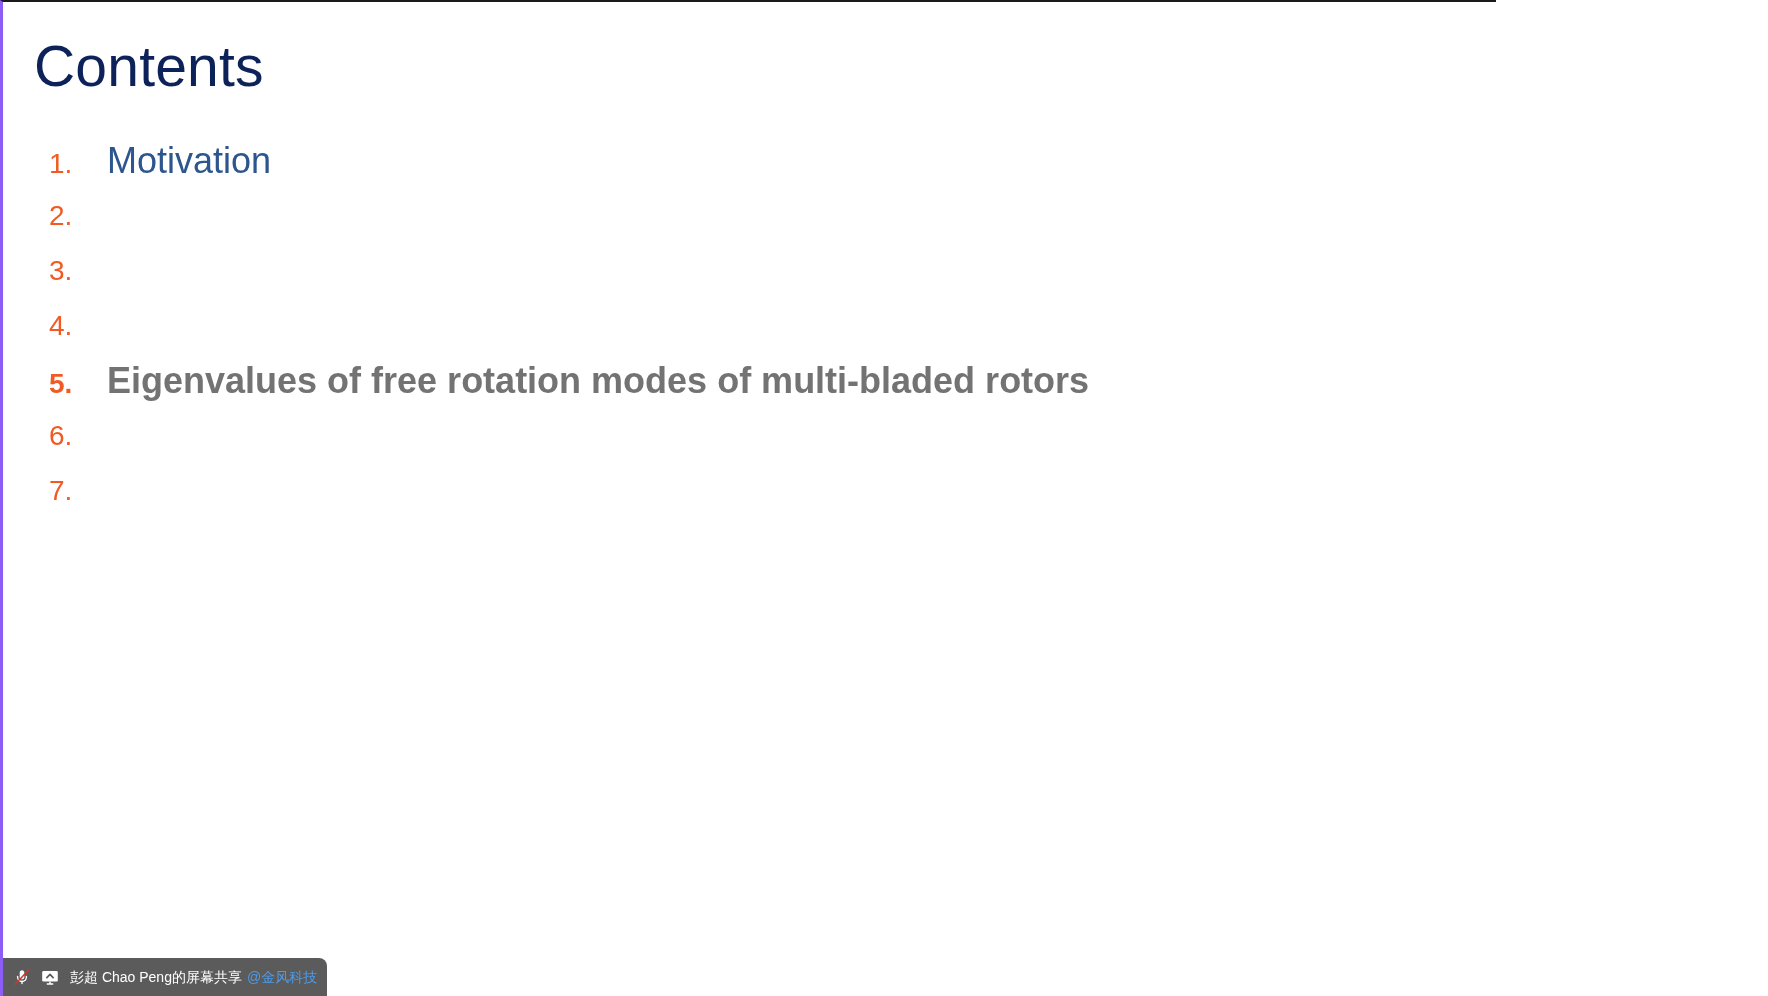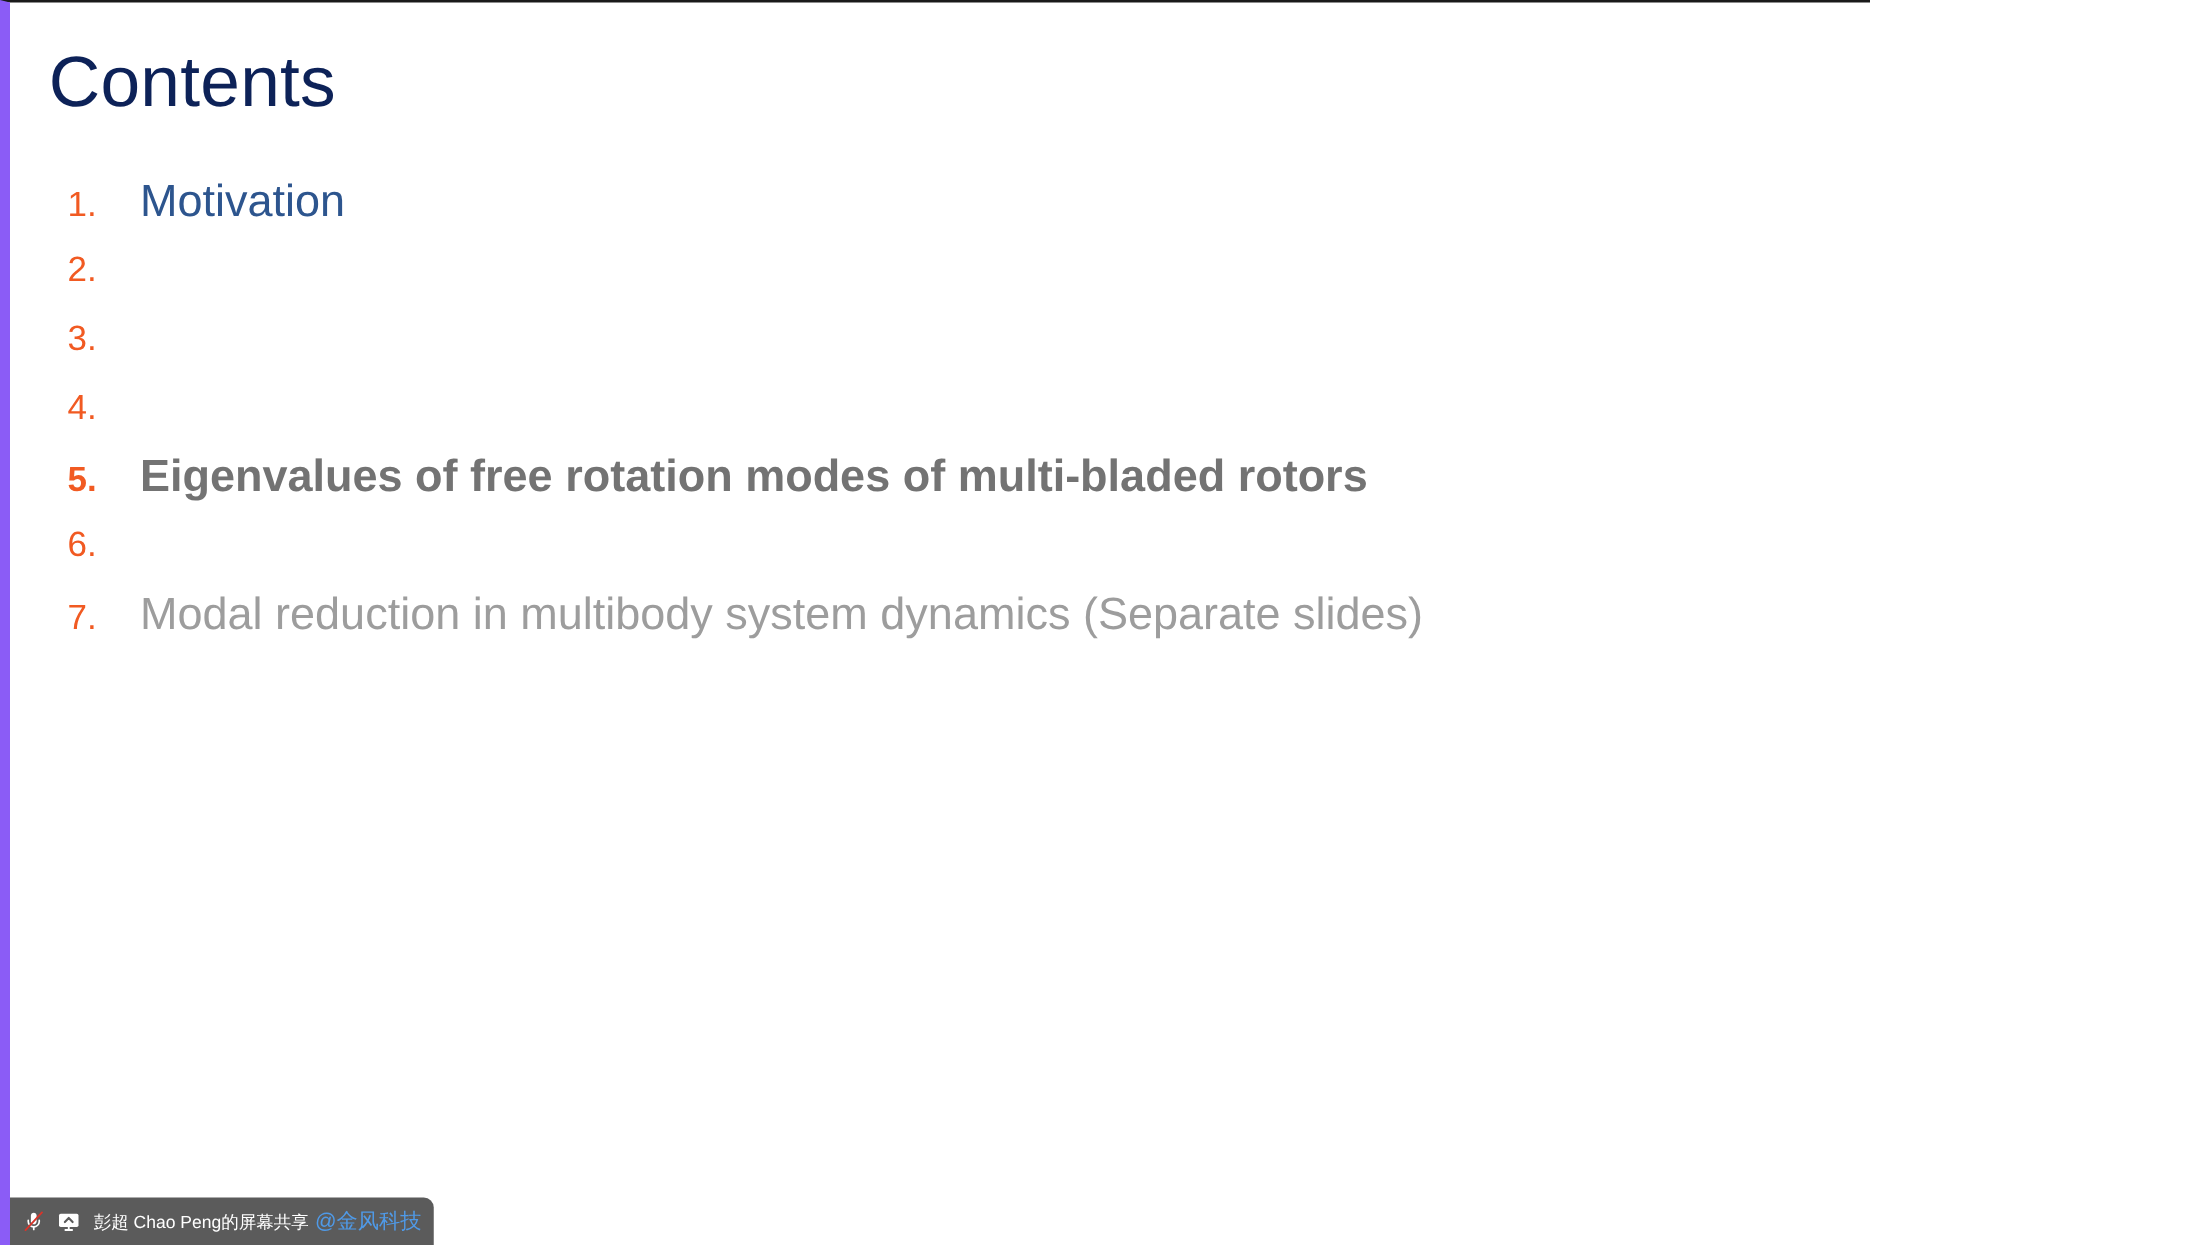--- a/index.html
+++ b/index.html
@@ -13,21 +13,21 @@
   }
 
   .slide-root {
     position: relative;
     width: 1496px;
     height: 996px;
     background: #ffffff;
     overflow: hidden;
     box-sizing: border-box;
     border-top: 2px solid #1a1a1a;
-    border-left: 8px solid #8b5cf6;
+    border-left: 3px solid #8b5cf6;
   }
 
   
   .slide-title {
     position: absolute;
     left: 31px;
     top: 28px;
     font-size: 57px;
     line-height: 72px;
     font-weight: 400;
@@ -109,21 +109,21 @@
   .share-text {
     margin-left: 9px;
     font-size: 14px;
     line-height: 22px;
     color: #ffffff;
     white-space: nowrap;
   }
 
   .share-org {
     margin-left: 5px;
-    font-size: 17px;
+    font-size: 14px;
     line-height: 22px;
     color: #4f9ae8;
     white-space: nowrap;
   }
 </style>
 </head>
 <body>
 
 <div class="slide-root">
 
@@ -152,21 +152,20 @@
       <span class="item-number">5.</span>
       <span class="item-label">Eigenvalues of free rotation modes of multi-bladed rotors</span>
     </div>
 
     <div class="contents-item">
       <span class="item-number">6.</span>
     </div>
 
     <div class="contents-item is-dim">
       <span class="item-number">7.</span>
-      <span class="item-label">Modal reduction in multibody system dynamics (Separate slides)</span>
     </div>
 
   </div>
 
   <div class="share-bar">
 
     <span class="share-icon">
       <svg width="20" height="20" viewBox="0 0 20 20">
         <path d="M10 3.2c-1.27 0-2.3 1.03-2.3 2.3v4.6c0 1.27 1.03 2.3 2.3 2.3s2.3-1.03 2.3-2.3V5.5c0-1.27-1.03-2.3-2.3-2.3z" fill="#ffffff"></path>
         <path d="M5.6 9.3v0.8c0 2.43 1.97 4.4 4.4 4.4s4.4-1.97 4.4-4.4V9.3" stroke="#ffffff" stroke-width="1.35" fill="none" stroke-linecap="round"></path>

